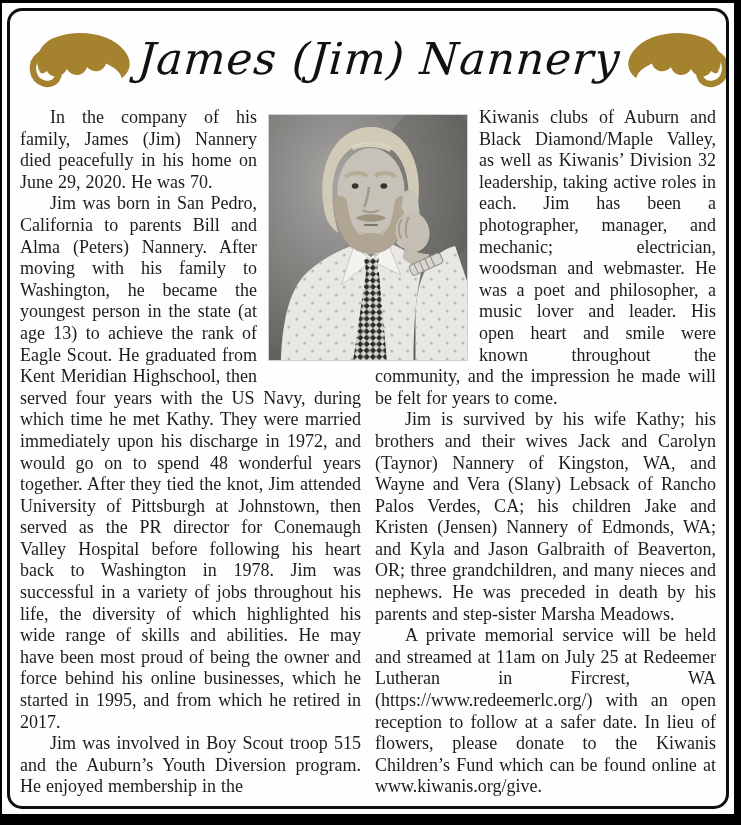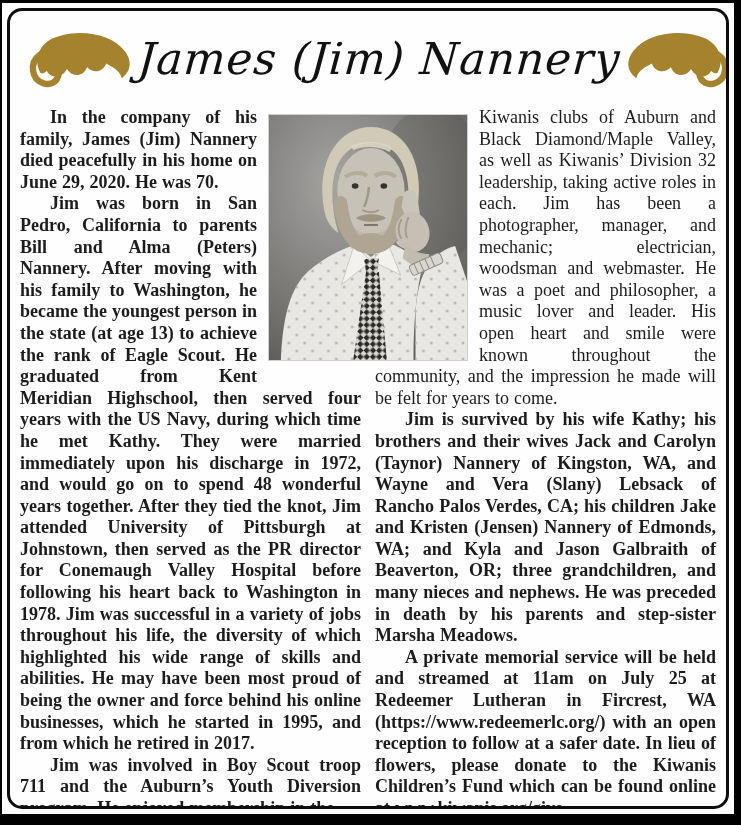--- a/index.html
+++ b/index.html
@@ -40,21 +40,21 @@
     display:flex;gap:14px;
     margin-top:6px;
   }
   .col{flex:1 1 0;min-width:0;}
   .para{
     margin:0;
     font-size:18px;line-height:21.6px;color:#1c1c1c;
     text-align:justify;
     word-spacing:0.5px;
   }
-  .para.indent{text-indent:30px;font-weight:bold;}
+  .para.indent{text-indent:30px;}
   .wrap-spacer{width:104px;}
   .spacer-left-col{float:right;height:270px;}
   .spacer-right-col{float:left;height:252px;}
   .photo{
     position:absolute;left:50%;top:8px;transform:translateX(-50%);
     width:198px;height:245px;
     outline:1px solid #cfcfcf;
     background:#777;
   }
   .photo svg{display:block;width:100%;height:100%;filter:grayscale(0.35) contrast(1.02);}
@@ -149,21 +149,21 @@
             <rect x="142" y="144" width="34" height="11" rx="3" fill="#d8d4cb" stroke="#8f8a80" stroke-width="1"></rect>
             <path d="M148,144 L148,155 M154,144 L154,155 M160,144 L160,155 M166,144 L166,155" stroke="#8f8a80" stroke-width="1"></path>
           </g>
         </svg>
       </div>
 
       <div class="col">
         <div class="wrap-spacer spacer-left-col"></div>
         <p class="para indent">In the company of his family, James (Jim) Nannery died peacefully in his home on June 29, 2020. He was 70.</p>
         <p class="para indent">Jim was born in San Pedro, California to parents Bill and Alma (Peters) Nannery. After moving with his family to Washington, he became the youngest person in the state (at age 13) to achieve the rank of Eagle Scout. He graduated from Kent Meridian Highschool, then served four years with the US Navy, during which time he met Kathy. They were married immediately upon his discharge in 1972, and would go on to spend 48 wonderful years together. After they tied the knot, Jim attended University of Pittsburgh at Johnstown, then served as the PR director for Conemaugh Valley Hospital before following his heart back to Washington in 1978. Jim was successful in a variety of jobs throughout his life, the diversity of which highlighted his wide range of skills and abilities. He may have been most proud of being the owner and force behind his online businesses, which he started in 1995, and from which he retired in 2017.</p>
-        <p class="para indent">Jim was involved in Boy Scout troop 711 and the Auburn’s Youth Diversion program. He enjoyed membership in the</p>
+        <p class="para indent">Jim was involved in Boy Scout troop 515 and the Auburn’s Youth Diversion program. He enjoyed membership in the</p>
       </div>
 
       <div class="col">
         <div class="wrap-spacer spacer-right-col"></div>
         <p class="para">Kiwanis clubs of Auburn and Black Diamond/Maple Valley, as well as Kiwanis’ Division 32 leadership, taking active roles in each. Jim has been a photographer, manager, and mechanic; electrician, woodsman and webmaster. He was a poet and philosopher, a music lover and leader. His open heart and smile were known throughout the community, and the impression he made will be felt for years to come.</p>
         <p class="para indent">Jim is survived by his wife Kathy; his brothers and their wives Jack and Carolyn (Taynor) Nannery of Kingston, WA, and Wayne and Vera (Slany) Lebsack of Rancho Palos Verdes, CA; his children Jake and Kristen (Jensen) Nannery of Edmonds, WA; and Kyla and Jason Galbraith of Beaverton, OR; three grandchildren, and many nieces and nephews. He was preceded in death by his parents and step-sister Marsha Meadows.</p>
         <p class="para indent">A private memorial service will be held and streamed at 11am on July 25 at Redeemer Lutheran in Fircrest, WA (https://www.redeemerlc.org/) with an open reception to follow at a safer date. In lieu of flowers, please donate to the Kiwanis Children’s Fund which can be found online at www.kiwanis.org/give.</p>
       </div>
 
     </main>

